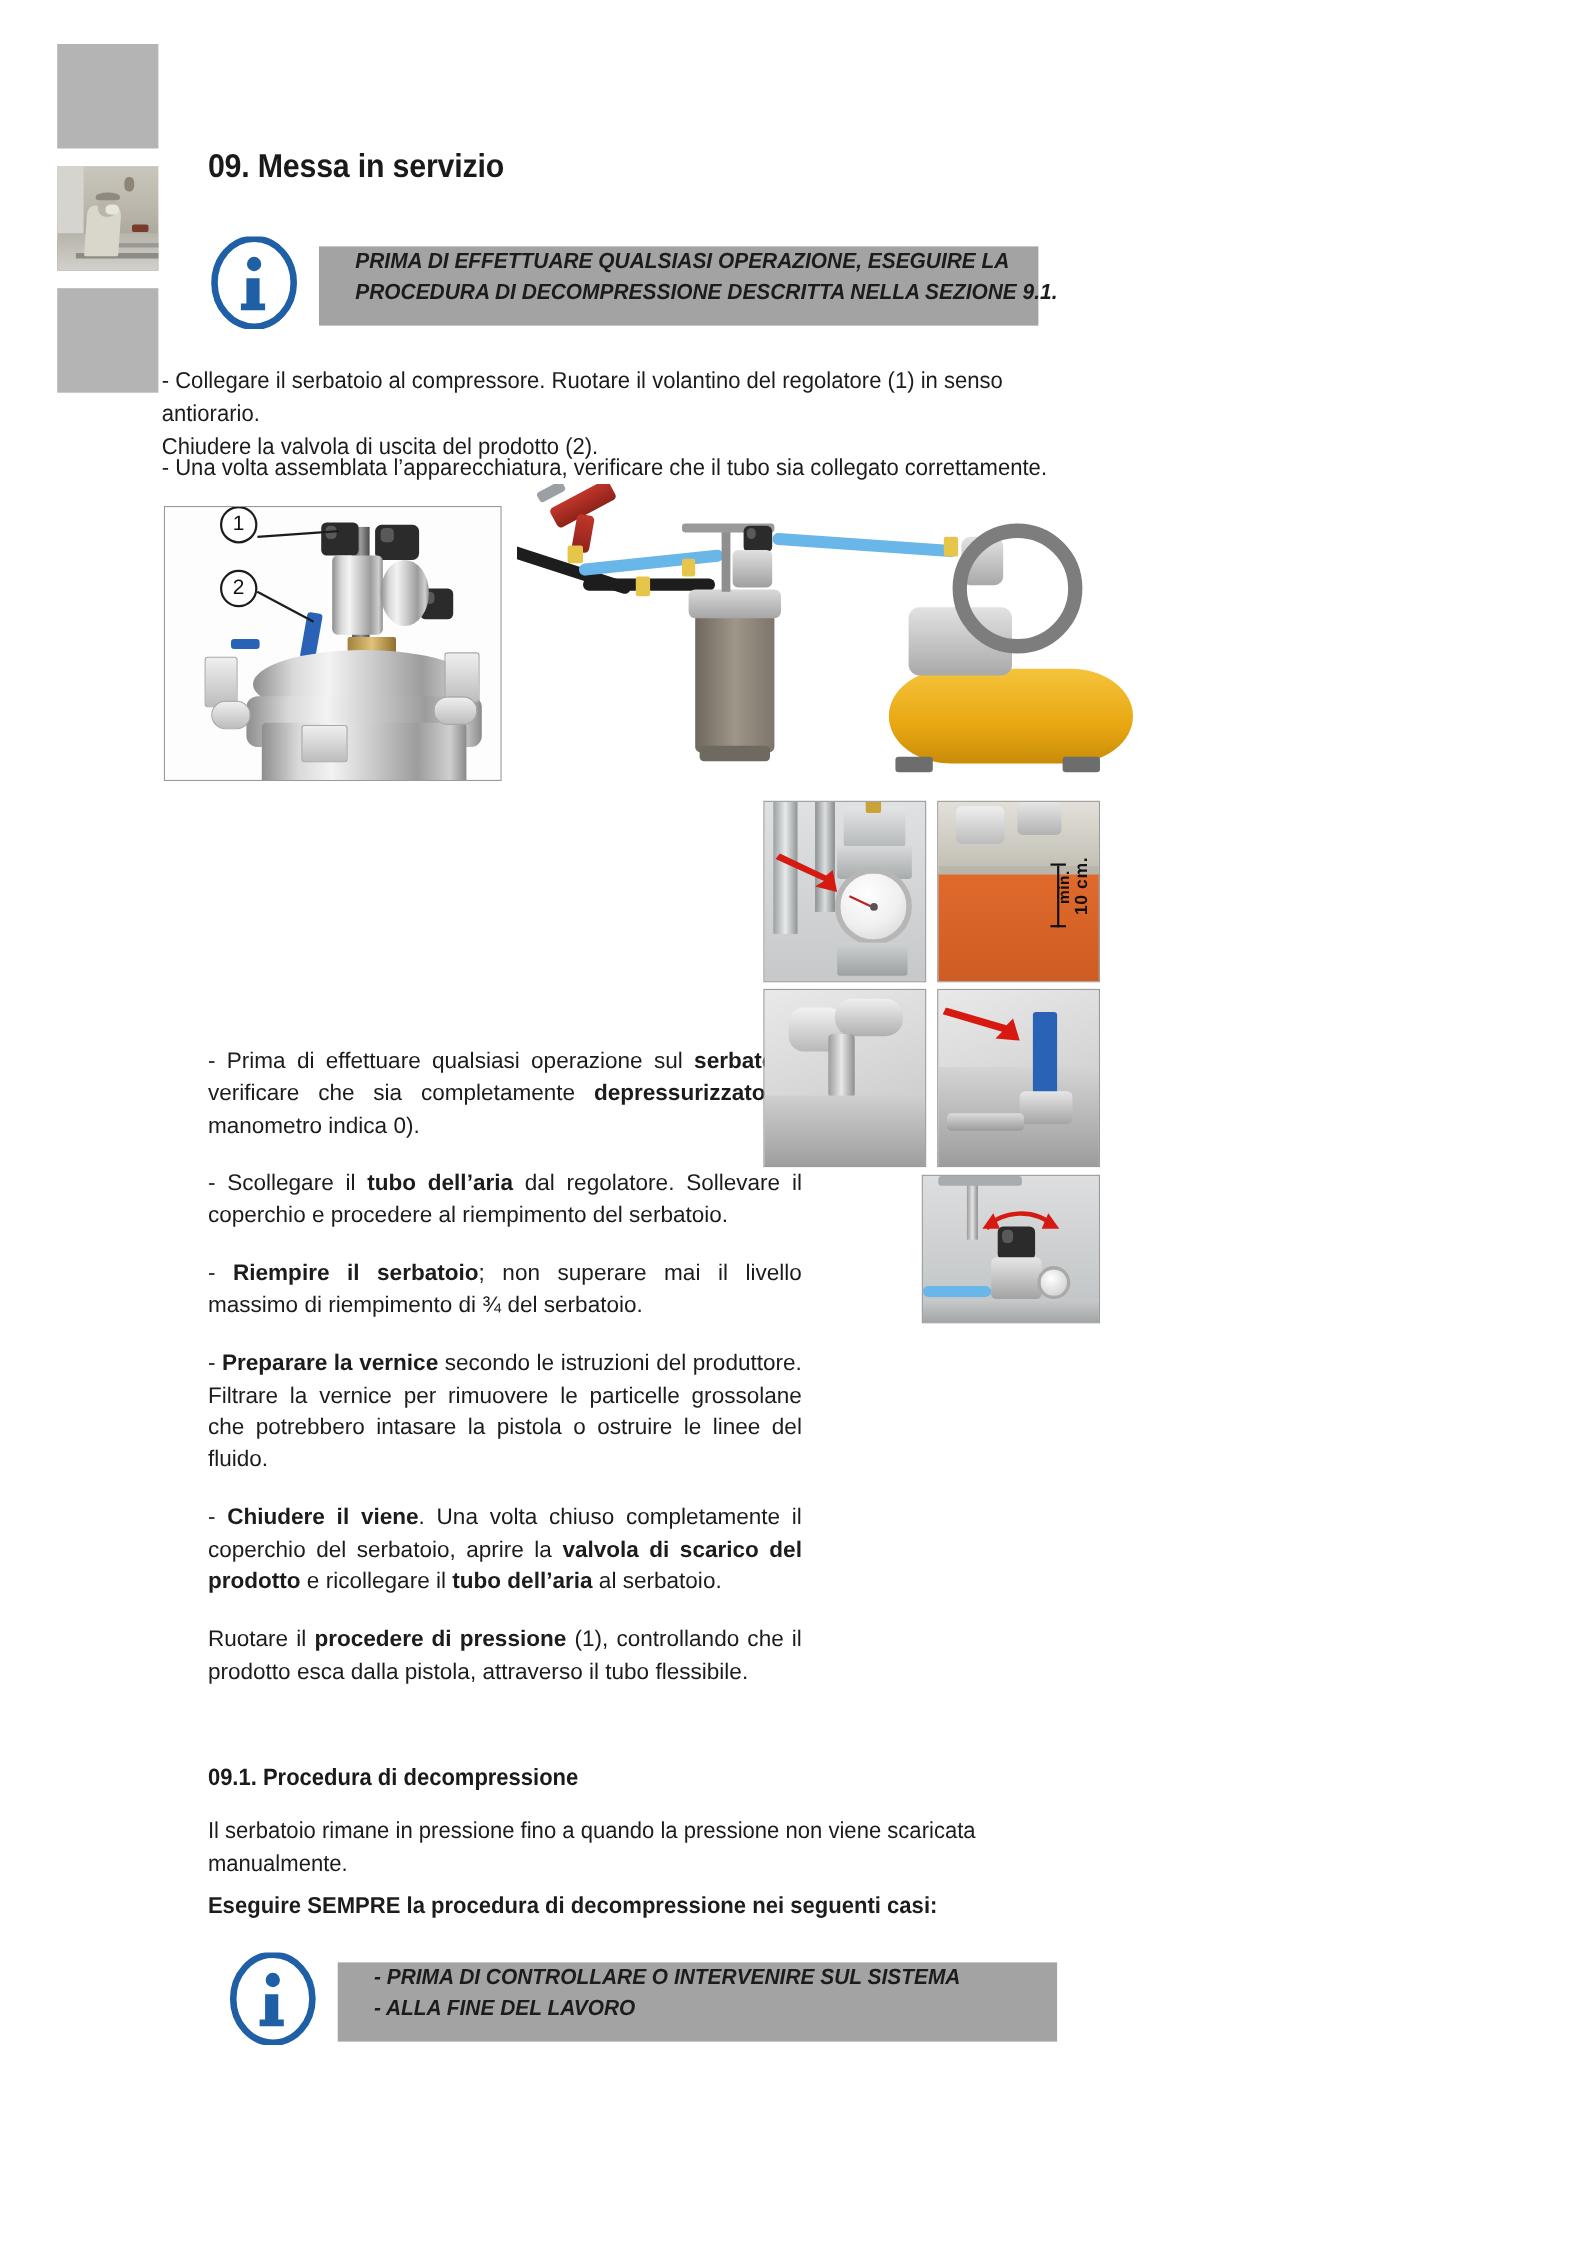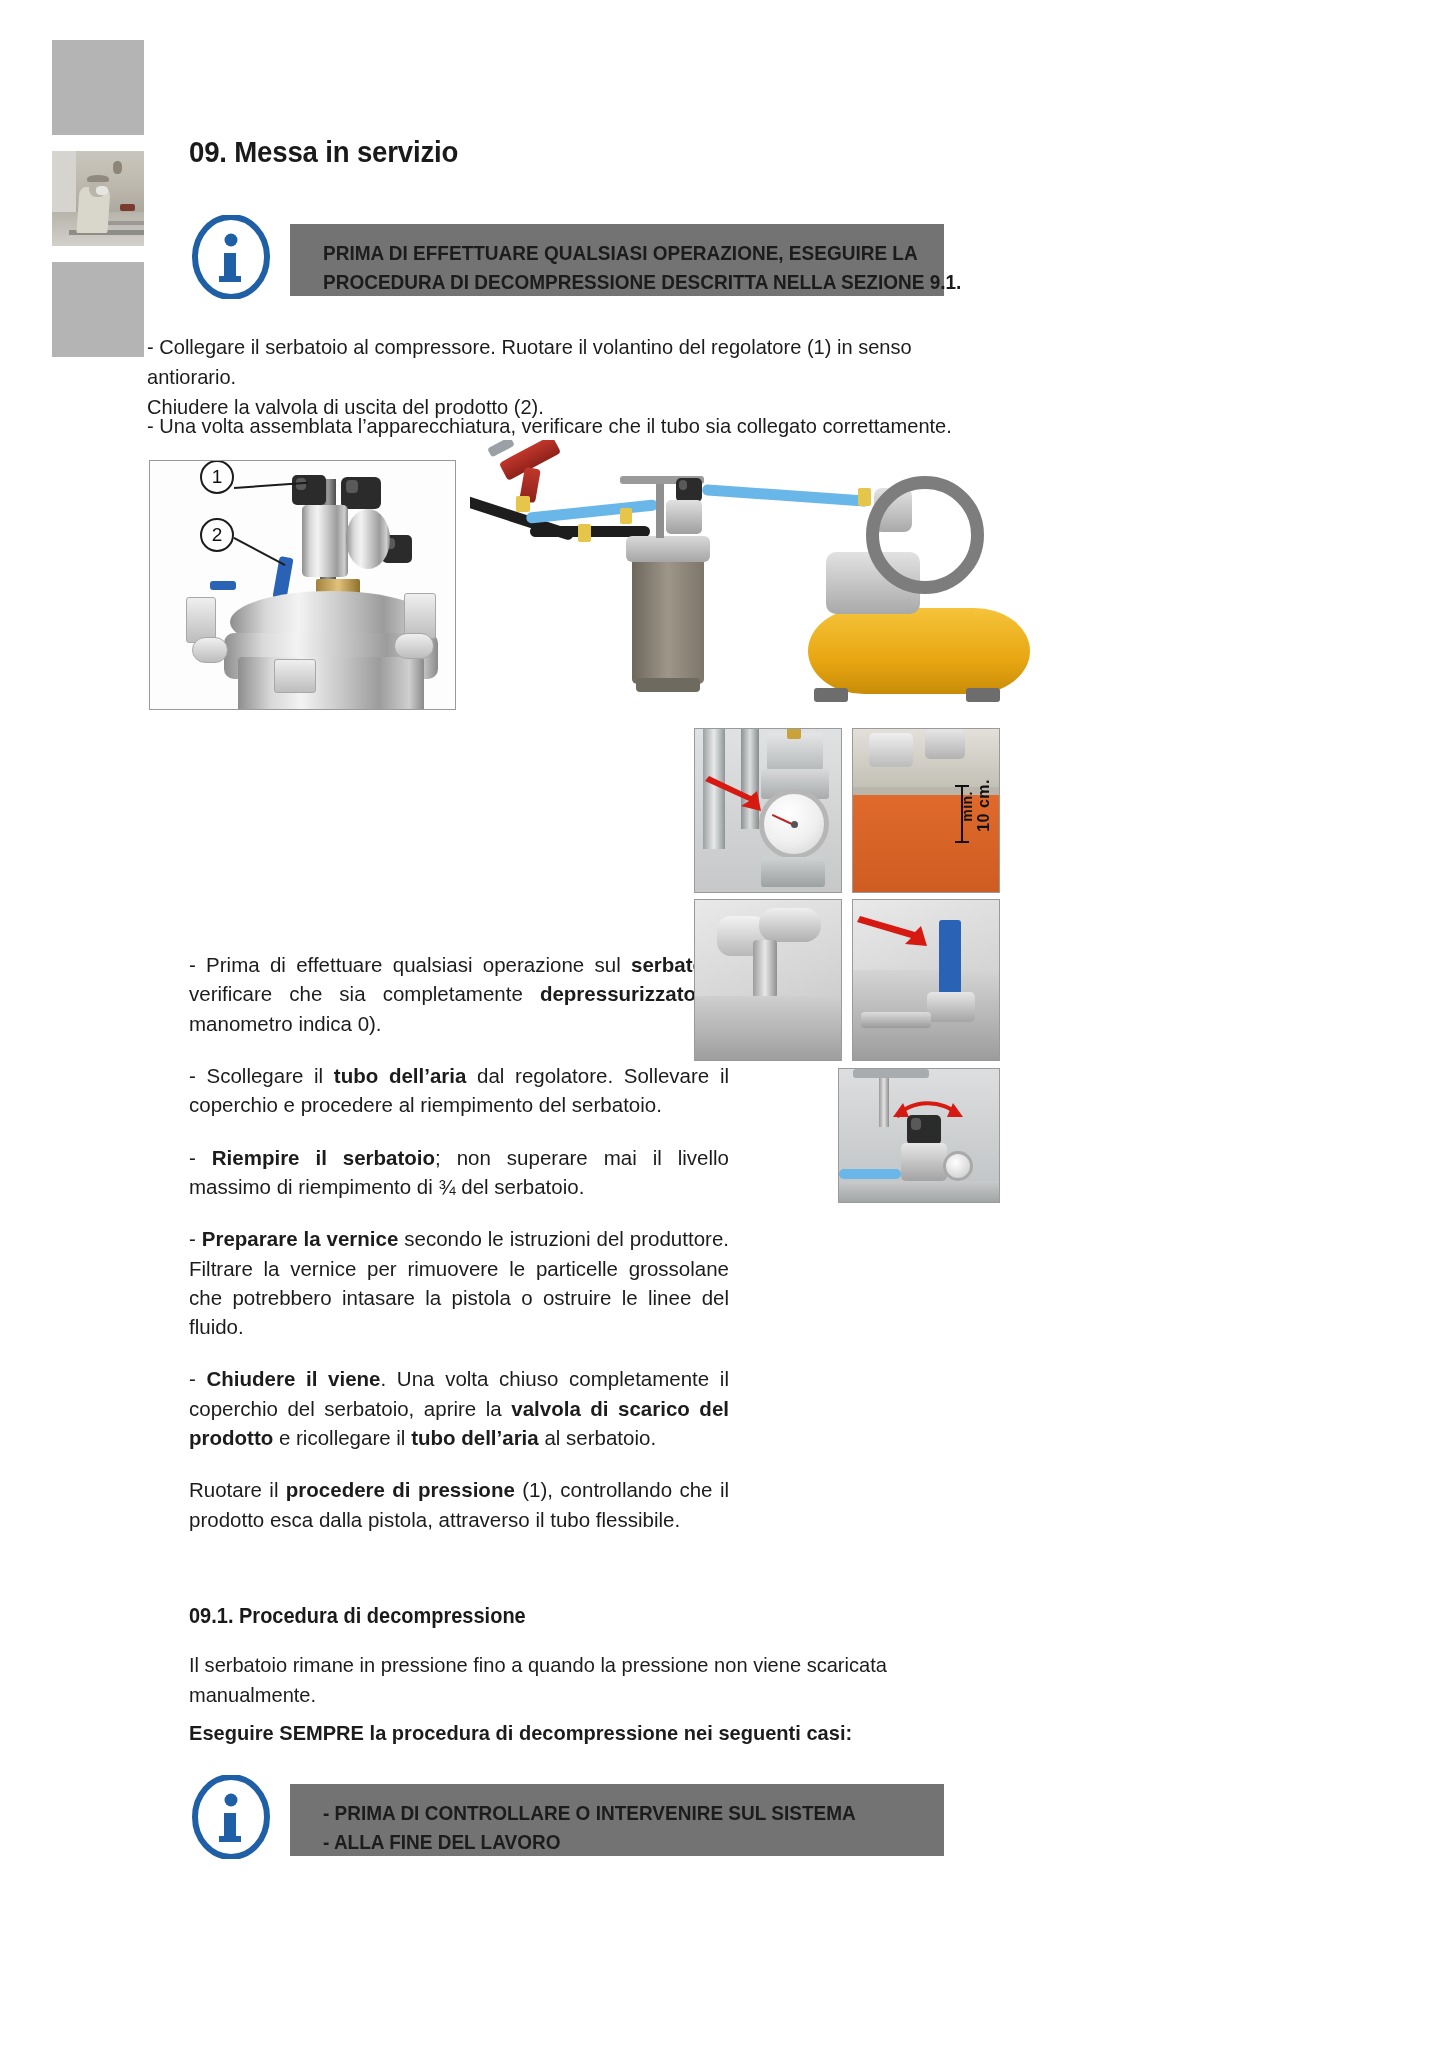--- a/index.html
+++ b/index.html
@@ -82,22 +82,22 @@
 
   
   .infobox { position: absolute; }
   .info-icon {
     position: absolute; left: 0; top: 0;
     width: 84px; height: 84px;
   }
   .info-icon svg { display: block; width: 84px; height: 84px; }
   .info-band {
     position: absolute;
-    background: #737373;
-    display: flex; flex-direction: column; justify-content: flex-end;
+    background: #a3a3a3;
+    display: flex; flex-direction: column; justify-content: flex-start; font-style: italic;
   }
   .info-line {
     font-size: 20px; font-weight: 700; line-height: 1.42;
     color: #1c1c1c;
     transform: scaleX(0.95); transform-origin: left center;
     white-space: nowrap;
   }
 
   
   .para {
@@ -420,21 +420,21 @@
       </svg>
     </div>
   </div>
 
   <div class="h2">09.1. Procedura di decompressione</div>
 
   <div class="para cond" style="left:189px; top:1650px; width:850px;">Il serbatoio rimane in pressione fino a quando la pressione non viene scaricata manualmente.</div>
 
   <div class="para cond" style="left:189px; top:1718px; width:850px; font-weight:700;">Eseguire SEMPRE la procedura di decompressione nei seguenti casi:</div>
 
-  <div class="infobox" style="left:189px; top:1775px; width:755px; height:86px;">
+  <div class="infobox" style="left:206px; top:1775px; width:755px; height:86px;">
     <div class="info-icon">
       <svg viewBox="0 0 84 84">
         <ellipse cx="42" cy="42" rx="36" ry="40" fill="none" stroke="#1f5fa6" stroke-width="6"></ellipse>
         <circle cx="42" cy="25" r="6.5" fill="#1f5fa6"></circle>
         <path d="M35 38 h12 v23 h5 v6 h-22 v-6 h5 z" fill="#1f5fa6"></path>
       </svg>
     </div>
     <div class="info-band" style="left:101px; top:9px; width:654px; height:72px; padding-left:33px;">
       <div class="info-line">- PRIMA DI CONTROLLARE O INTERVENIRE SUL SISTEMA</div>
       <div class="info-line">- ALLA FINE DEL LAVORO</div>

